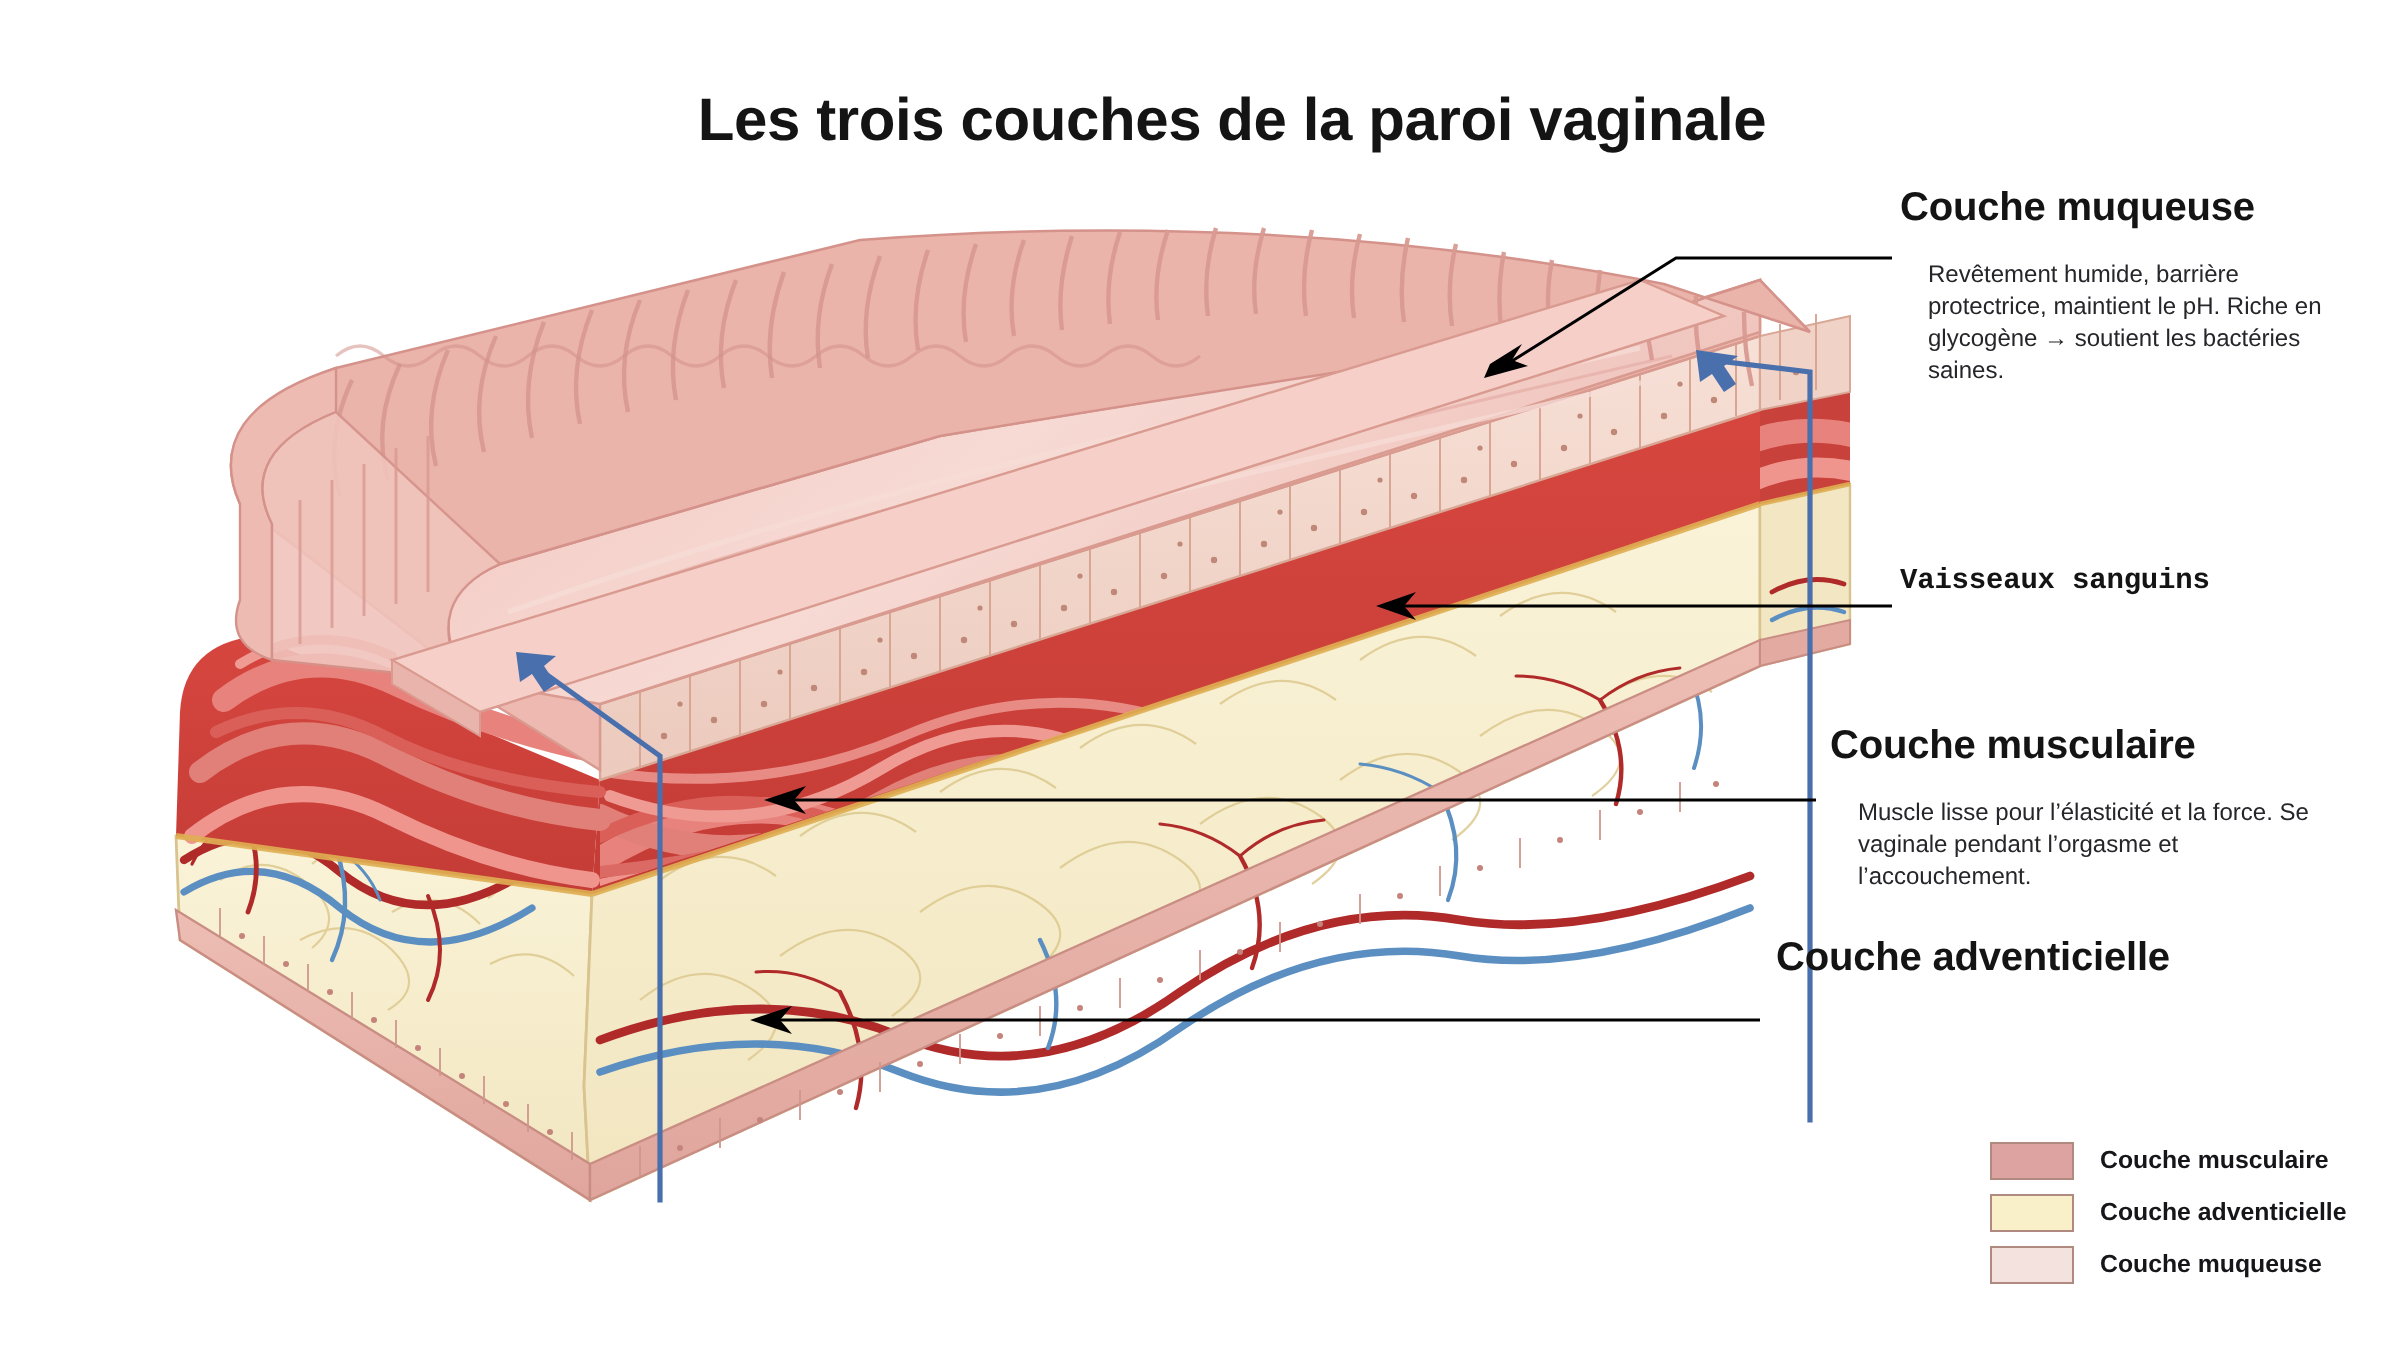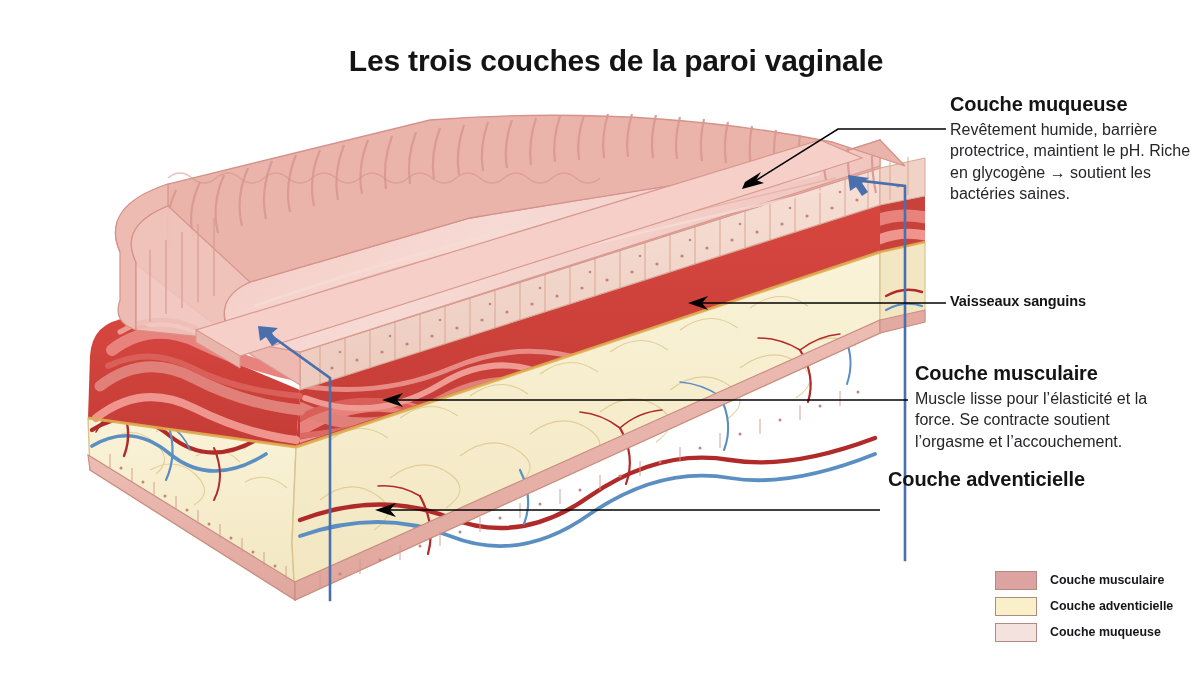--- a/index.html
+++ b/index.html
@@ -21,24 +21,24 @@
   }
   
   .ann{position:absolute;}
   .ann h3{
     margin:0 0 3px 0;
     font-size:20px;font-weight:bold;color:#141414;
     letter-spacing:-0.1px;line-height:1.15;
   }
   .ann h3.small{font-size:14.5px;}
   .ann p{
-    margin:0;font-size:16px;line-height:1.33;color:#26262a;
+    margin:14px;font-size:12px;line-height:1.33;color:#26262a;
   }
   #ann-mucosa{left:950px;top:93px;width:246px;}
-  #ann-vessels{left:950px;top:293px;width:240px;}
+  #ann-vessels{left:950px;top:283px;width:240px;font-family:Liberation Mono, monospace;}
   #ann-muscular{left:915px;top:362px;width:265px;}
   #ann-adventitia{left:888px;top:468px;width:260px;}
   
   #legend{position:absolute;left:995px;top:568px;}
   .legend-row{display:flex;align-items:center;height:24px;margin-bottom:2px;}
   .swatch{
     width:42px;height:19px;border:1px solid #b08a80;
     box-sizing:border-box;margin-right:13px;flex:none;
   }
   .legend-label{font-size:12.4px;font-weight:bold;color:#16161a;white-space:nowrap;}
@@ -435,21 +435,21 @@
     <h3>Couche muqueuse</h3>
     <p>Revêtement humide, barrière protectrice, maintient le pH. Riche en glycogène → soutient les bactéries saines.</p>
   </div>
 
   <div class="ann" id="ann-vessels">
     <h3 class="small">Vaisseaux sanguins</h3>
   </div>
 
   <div class="ann" id="ann-muscular">
     <h3>Couche musculaire</h3>
-    <p>Muscle lisse pour l’élasticité et la force. Se contracte soutient l’orgasme et l’accouchement.</p>
+    <p>Muscle lisse pour l’élasticité et la force. Se vaginale pendant l’orgasme et l’accouchement.</p>
   </div>
 
   <div class="ann" id="ann-adventitia">
     <h3>Couche adventicielle</h3>
   </div>
 
   <div id="legend">
     <div class="legend-row">
       <span class="swatch" style="background: rgb(221, 163, 160);"></span>
       <span class="legend-label">Couche musculaire</span>

